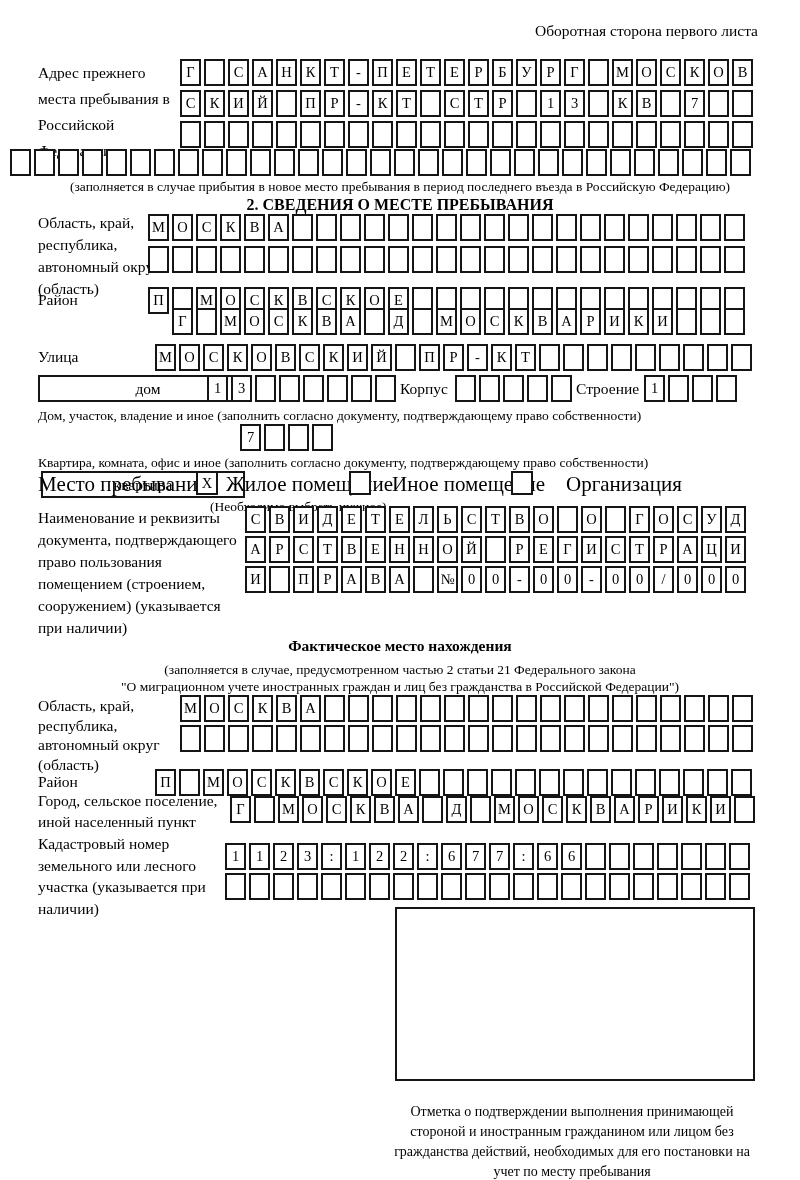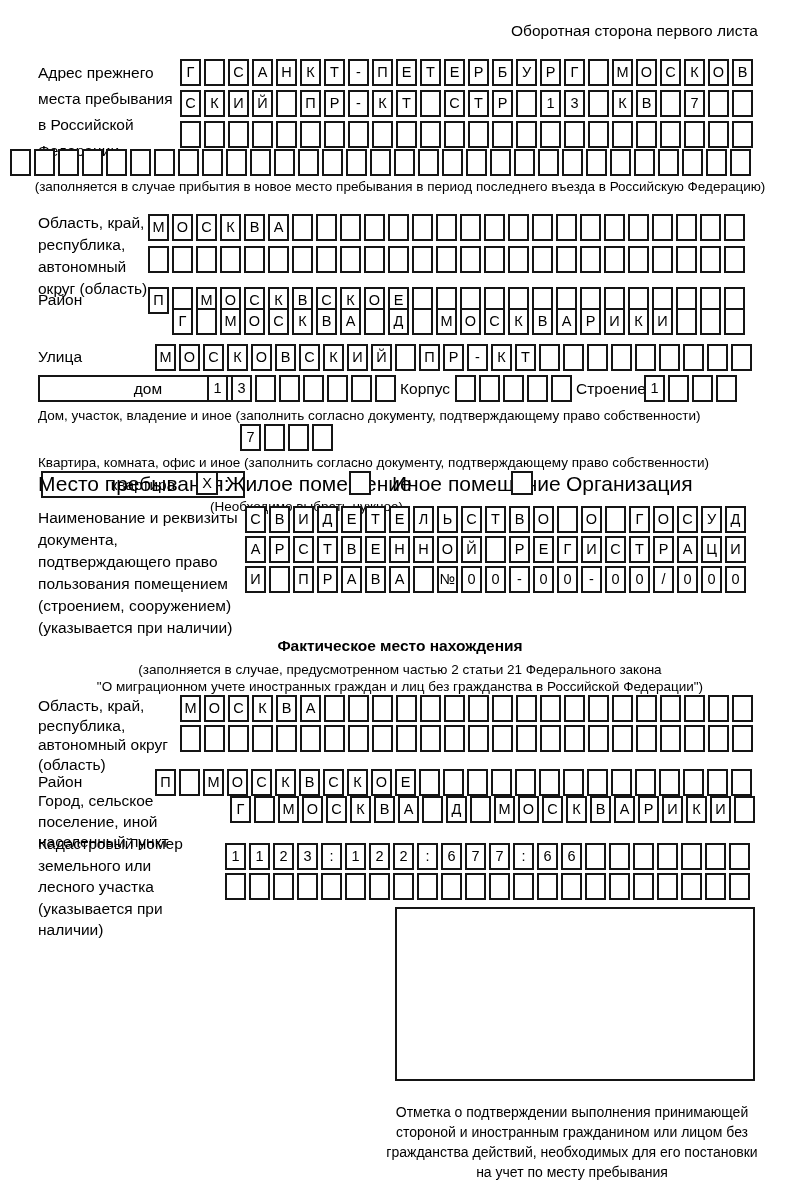--- a/index.html
+++ b/index.html
@@ -1,17 +1,17 @@
 <!DOCTYPE html>
 <html><head>
 <meta charset="utf-8">
 <style>
   html,body{margin:0;padding:0;background:#ffffff;}
   .page{position:relative;width:800px;height:1180px;background:#fff;color:#000;
-        font-family:Liberation Sans, sans-serif;overflow:hidden;}
+        font-family:Liberation Serif, serif;overflow:hidden;}
   .abs{position:absolute;}
   .lbl{font-size:15.5px;line-height:22px;color:#000;}
   .hdr{font-size:15.5px;}
   .note{font-size:13.5px;line-height:17px;}
   .title{font-size:16px;font-weight:bold;text-align:center;width:100%;}
   .subtitle{font-size:15.5px;font-weight:bold;text-align:center;width:100%;}
   .cells{white-space:nowrap;}
   .cell{display:inline-block;width:17px;height:23px;border:2px solid #151515;
         margin-right:3px;text-align:center;font-size:14.5px;line-height:23px;
         vertical-align:top;background:#fff;}
@@ -31,20 +31,21 @@
 
   <div class="abs hdr" style="top:22px;right:42px;">Оборотная сторона первого листа</div>
 
   <div class="abs lbl" style="left:38px;top:60px;width:140px;line-height:26px;">Адрес прежнего места пребывания в Российской Федерации</div>
   <div class="abs cells" style="left:180px;top:59px;"><span class="cell">Г</span><span class="cell"></span><span class="cell">С</span><span class="cell">А</span><span class="cell">Н</span><span class="cell">К</span><span class="cell">Т</span><span class="cell">-</span><span class="cell">П</span><span class="cell">Е</span><span class="cell">Т</span><span class="cell">Е</span><span class="cell">Р</span><span class="cell">Б</span><span class="cell">У</span><span class="cell">Р</span><span class="cell">Г</span><span class="cell"></span><span class="cell">М</span><span class="cell">О</span><span class="cell">С</span><span class="cell">К</span><span class="cell">О</span><span class="cell">В</span></div>
   <div class="abs cells" style="left:180px;top:90px;"><span class="cell">С</span><span class="cell">К</span><span class="cell">И</span><span class="cell">Й</span><span class="cell"></span><span class="cell">П</span><span class="cell">Р</span><span class="cell">-</span><span class="cell">К</span><span class="cell">Т</span><span class="cell"></span><span class="cell">С</span><span class="cell">Т</span><span class="cell">Р</span><span class="cell"></span><span class="cell">1</span><span class="cell">3</span><span class="cell"></span><span class="cell">К</span><span class="cell">В</span><span class="cell"></span><span class="cell">7</span><span class="cell"></span><span class="cell"></span></div>
   <div class="abs cells" style="left:180px;top:121px;"><span class="cell"></span><span class="cell"></span><span class="cell"></span><span class="cell"></span><span class="cell"></span><span class="cell"></span><span class="cell"></span><span class="cell"></span><span class="cell"></span><span class="cell"></span><span class="cell"></span><span class="cell"></span><span class="cell"></span><span class="cell"></span><span class="cell"></span><span class="cell"></span><span class="cell"></span><span class="cell"></span><span class="cell"></span><span class="cell"></span><span class="cell"></span><span class="cell"></span><span class="cell"></span><span class="cell"></span></div>
   <div class="abs cells" style="left:10px;top:149px;"><span class="cell"></span><span class="cell"></span><span class="cell"></span><span class="cell"></span><span class="cell"></span><span class="cell"></span><span class="cell"></span><span class="cell"></span><span class="cell"></span><span class="cell"></span><span class="cell"></span><span class="cell"></span><span class="cell"></span><span class="cell"></span><span class="cell"></span><span class="cell"></span><span class="cell"></span><span class="cell"></span><span class="cell"></span><span class="cell"></span><span class="cell"></span><span class="cell"></span><span class="cell"></span><span class="cell"></span><span class="cell"></span><span class="cell"></span><span class="cell"></span><span class="cell"></span><span class="cell"></span><span class="cell"></span><span class="cell"></span></div>
   <div class="abs note centerline" style="top:178px;">(заполняется в случае прибытия в новое место пребывания в период последнего въезда в Российскую Федерацию)</div>
 
+  <div class="abs title" style="top:196px;">2. СВЕДЕНИЯ О МЕСТЕ ПРЕБЫВАНИЯ</div>
 
   <div class="abs lbl" style="left:38px;top:212px;width:122px;">Область, край, республика, автономный округ (область)</div>
   <div class="abs cells" style="left:148px;top:214px;"><span class="cell">М</span><span class="cell">О</span><span class="cell">С</span><span class="cell">К</span><span class="cell">В</span><span class="cell">А</span><span class="cell"></span><span class="cell"></span><span class="cell"></span><span class="cell"></span><span class="cell"></span><span class="cell"></span><span class="cell"></span><span class="cell"></span><span class="cell"></span><span class="cell"></span><span class="cell"></span><span class="cell"></span><span class="cell"></span><span class="cell"></span><span class="cell"></span><span class="cell"></span><span class="cell"></span><span class="cell"></span><span class="cell"></span></div>
   <div class="abs cells" style="left:148px;top:246px;"><span class="cell"></span><span class="cell"></span><span class="cell"></span><span class="cell"></span><span class="cell"></span><span class="cell"></span><span class="cell"></span><span class="cell"></span><span class="cell"></span><span class="cell"></span><span class="cell"></span><span class="cell"></span><span class="cell"></span><span class="cell"></span><span class="cell"></span><span class="cell"></span><span class="cell"></span><span class="cell"></span><span class="cell"></span><span class="cell"></span><span class="cell"></span><span class="cell"></span><span class="cell"></span><span class="cell"></span><span class="cell"></span></div>
 
   <div class="abs lbl" style="left:38px;top:289px;">Район</div>
   <div class="abs cells" style="left:148px;top:287px;"><span class="cell">П</span><span class="cell"></span><span class="cell">М</span><span class="cell">О</span><span class="cell">С</span><span class="cell">К</span><span class="cell">В</span><span class="cell">С</span><span class="cell">К</span><span class="cell">О</span><span class="cell">Е</span><span class="cell"></span><span class="cell"></span><span class="cell"></span><span class="cell"></span><span class="cell"></span><span class="cell"></span><span class="cell"></span><span class="cell"></span><span class="cell"></span><span class="cell"></span><span class="cell"></span><span class="cell"></span><span class="cell"></span><span class="cell"></span></div>
 
   <div class="abs cells" style="left:172px;top:308px;"><span class="cell">Г</span><span class="cell"></span><span class="cell">М</span><span class="cell">О</span><span class="cell">С</span><span class="cell">К</span><span class="cell">В</span><span class="cell">А</span><span class="cell"></span><span class="cell">Д</span><span class="cell"></span><span class="cell">М</span><span class="cell">О</span><span class="cell">С</span><span class="cell">К</span><span class="cell">В</span><span class="cell">А</span><span class="cell">Р</span><span class="cell">И</span><span class="cell">К</span><span class="cell">И</span><span class="cell"></span><span class="cell"></span><span class="cell"></span></div>
 

